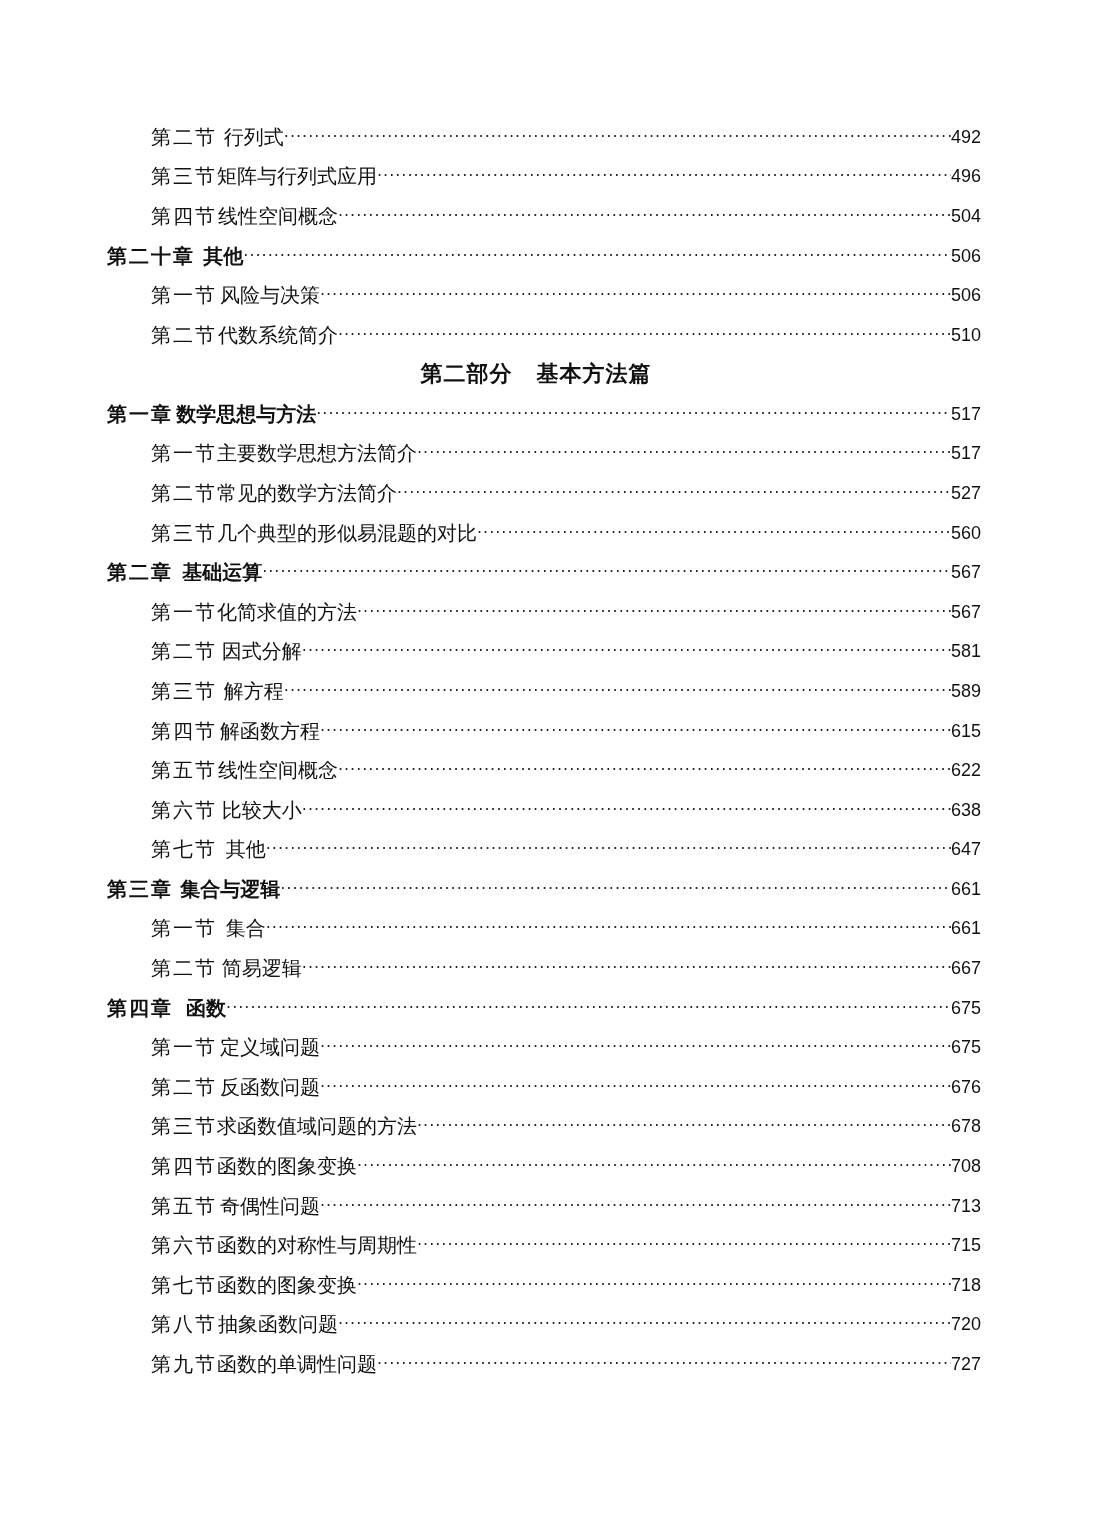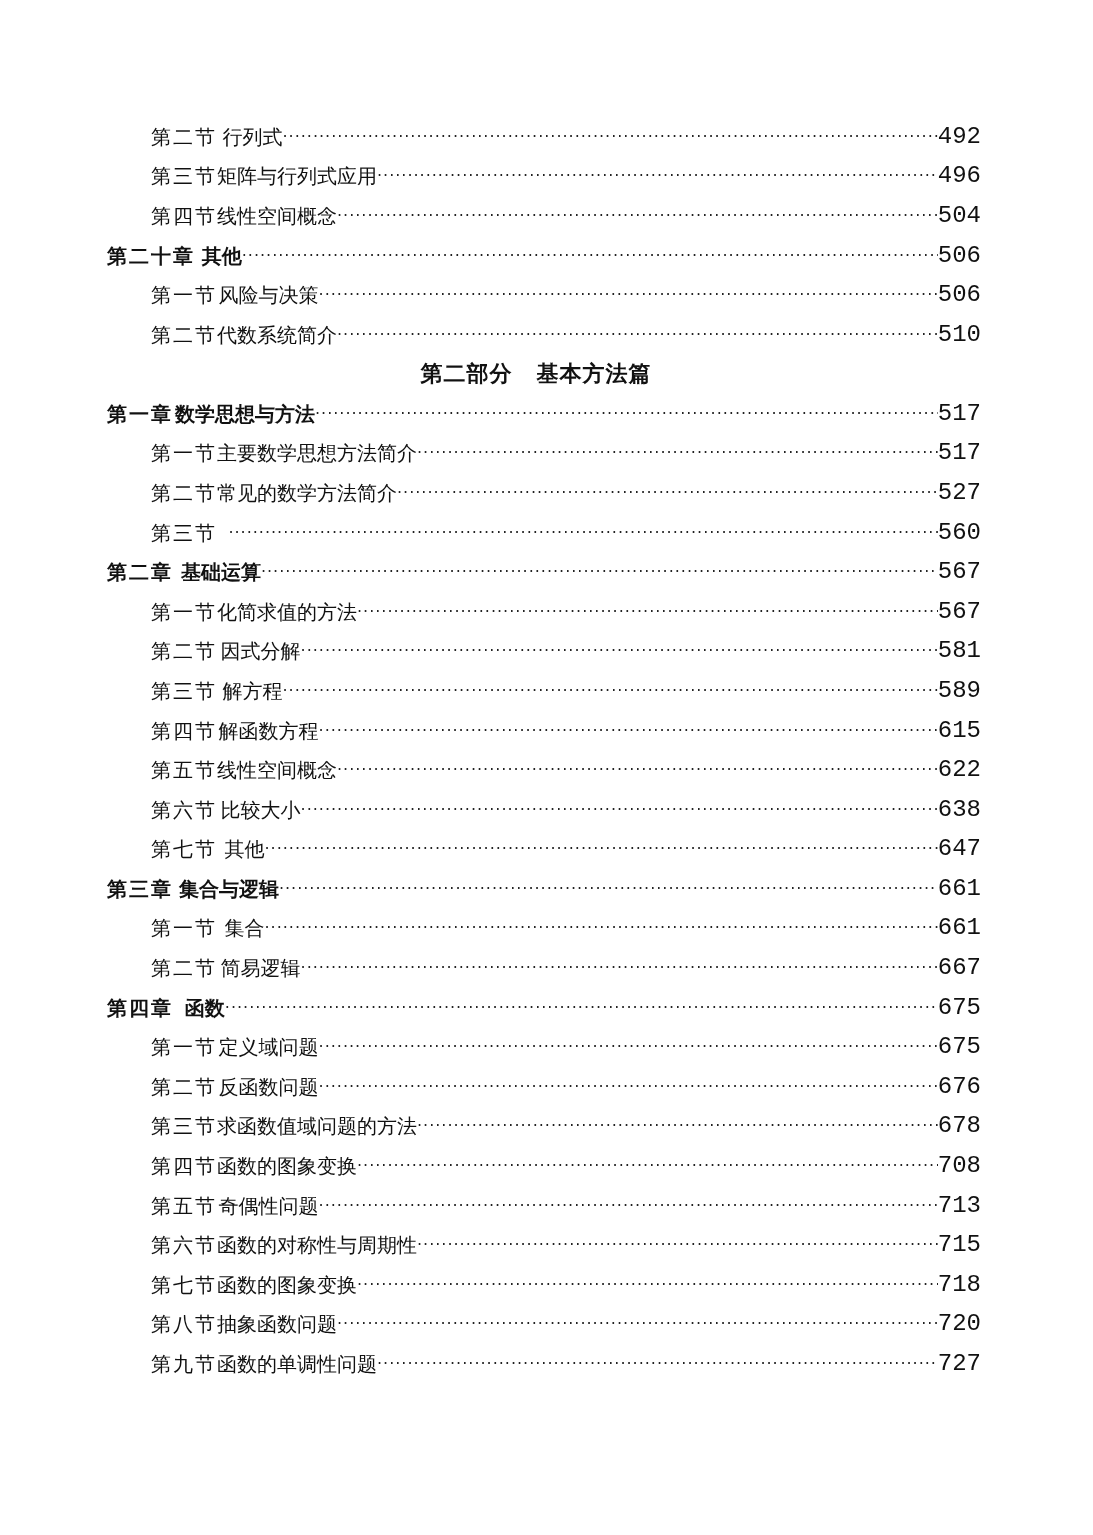--- a/index.html
+++ b/index.html
@@ -11,22 +11,22 @@
   .line.section { left: 151px; width: 830px; }
   .line.chapter { left: 107px; width: 874px; font-weight: bold; }
   .num { display: inline-block; }
   .line.section .num { width: 89px; letter-spacing: 2px; }
   .line.chapter .num { width: 89px; letter-spacing: 2px; }
   .line.chapter.wide .num { width: 111px; }
   .title { display: inline-block; flex: 0 0 auto; }
   .leader { flex: 1 1 auto; overflow: hidden; font-weight: normal; font-size: 16px;
             letter-spacing: 1px; color: #222; height: 30px; line-height: 30px; }
   .leader::before { content: "······································································································································"; }
-  .page { flex: 0 0 auto; font-family: Liberation Mono, monospace;
-          font-weight: normal; font-size: 24px; }
+  .page { flex: 0 0 auto; font-family: Liberation Sans, sans-serif;
+          font-weight: normal; font-size: 18px; }
   .part-heading { position: absolute; left: 0; width: 1072px; text-align: center;
                   font-size: 22px; font-weight: bold; letter-spacing: 1px;
                   height: 34px; line-height: 34px; }
   .part-heading .gap { display: inline-block; width: 24px; }
 </style>
 </head>
 <body>
 
 <div class="toc">
 
@@ -84,20 +84,21 @@
     <span class="page">517</span>
   </div>
   <div class="line section" style="top:478px">
     <span class="num">第二节</span>
     <span class="title">常见的数学方法简介</span>
     <span class="leader"></span>
     <span class="page">527</span>
   </div>
   <div class="line section" style="top:518px">
     <span class="num">第三节</span>
+    <span class="title">几个典型的形似易混题的对比</span>
     <span class="leader"></span>
     <span class="page">560</span>
   </div>
   <div class="line chapter" style="top:557px">
     <span class="num">第二章</span>
     <span class="title">基础运算</span>
     <span class="leader"></span>
     <span class="page">567</span>
   </div>
   <div class="line section" style="top:597px">

